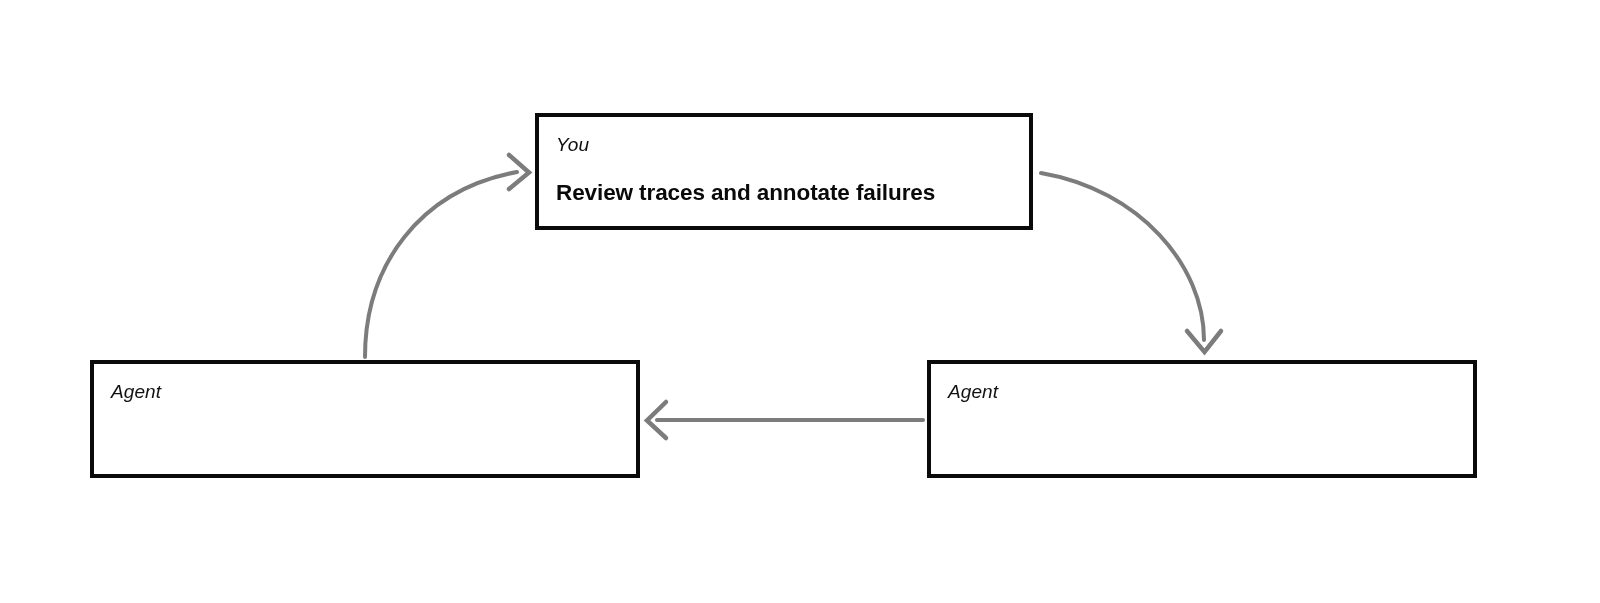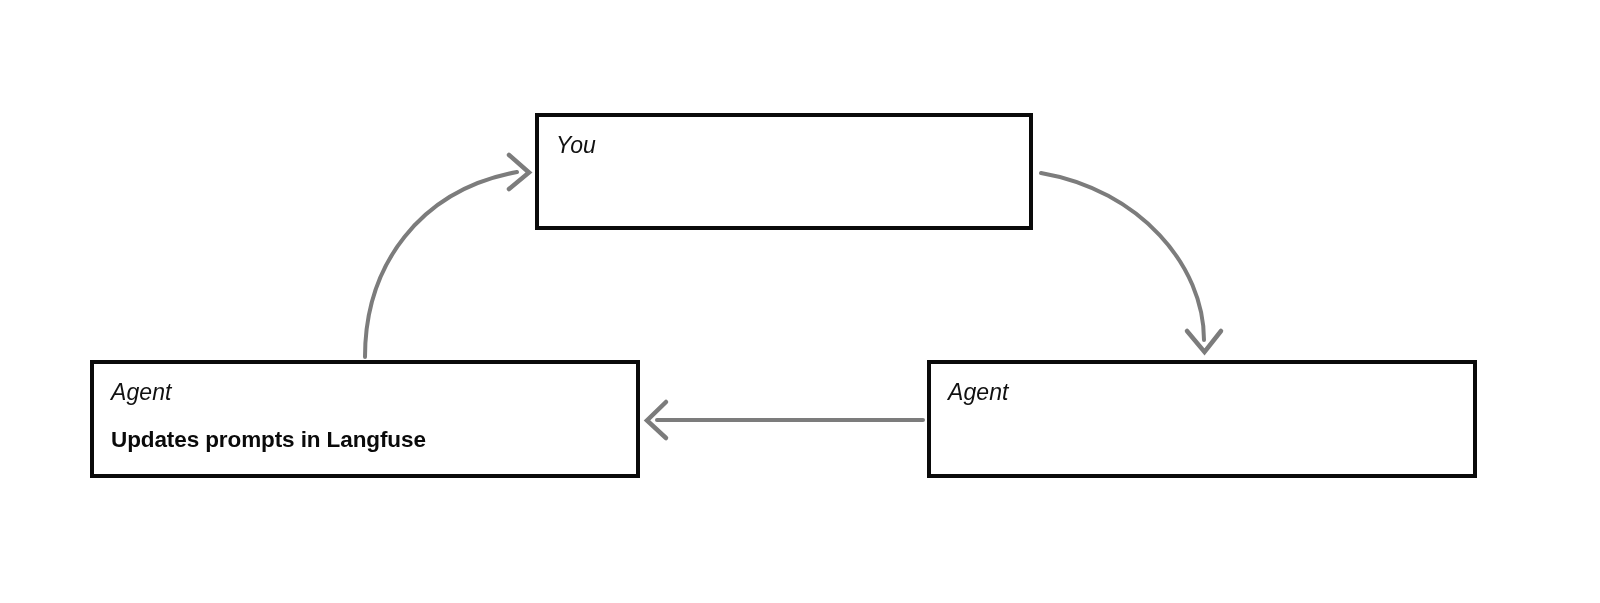--- a/index.html
+++ b/index.html
@@ -25,21 +25,21 @@
     background: #ffffff;
     border: 4px solid #0a0a0a;
     z-index: 2;
   }
   .node-role {
     position: absolute;
     left: 17px;
     top: 17px;
     font-style: italic;
     font-weight: 400;
-    font-size: 23px;
+    font-size: 19px;
     line-height: 22px;
     color: #111111;
     white-space: nowrap;
     letter-spacing: 0.1px;
   }
   .node-title {
     position: absolute;
     left: 17px;
     top: 63px;
     font-weight: 700;
@@ -96,24 +96,24 @@
     </g>
 
     <g>
       <path class="edge-path" d="M 923,420 L 657,420"></path>
       <path class="edge-head" d="M 666,402 L 647,420.5 L 666,438"></path>
     </g>
   </svg>
 
   <div class="node" id="node-top">
     <div class="node-role">You</div>
+    <div class="node-title">Review traces and annotate failures</div>
   </div>
 
   <div class="node" id="node-left">
     <div class="node-role">Agent</div>
-    <div class="node-title">Updates prompts in Langfuse</div>
   </div>
 
   <div class="node" id="node-right">
     <div class="node-role">Agent</div>
   </div>
 
 </div>
 
 </body></html>

